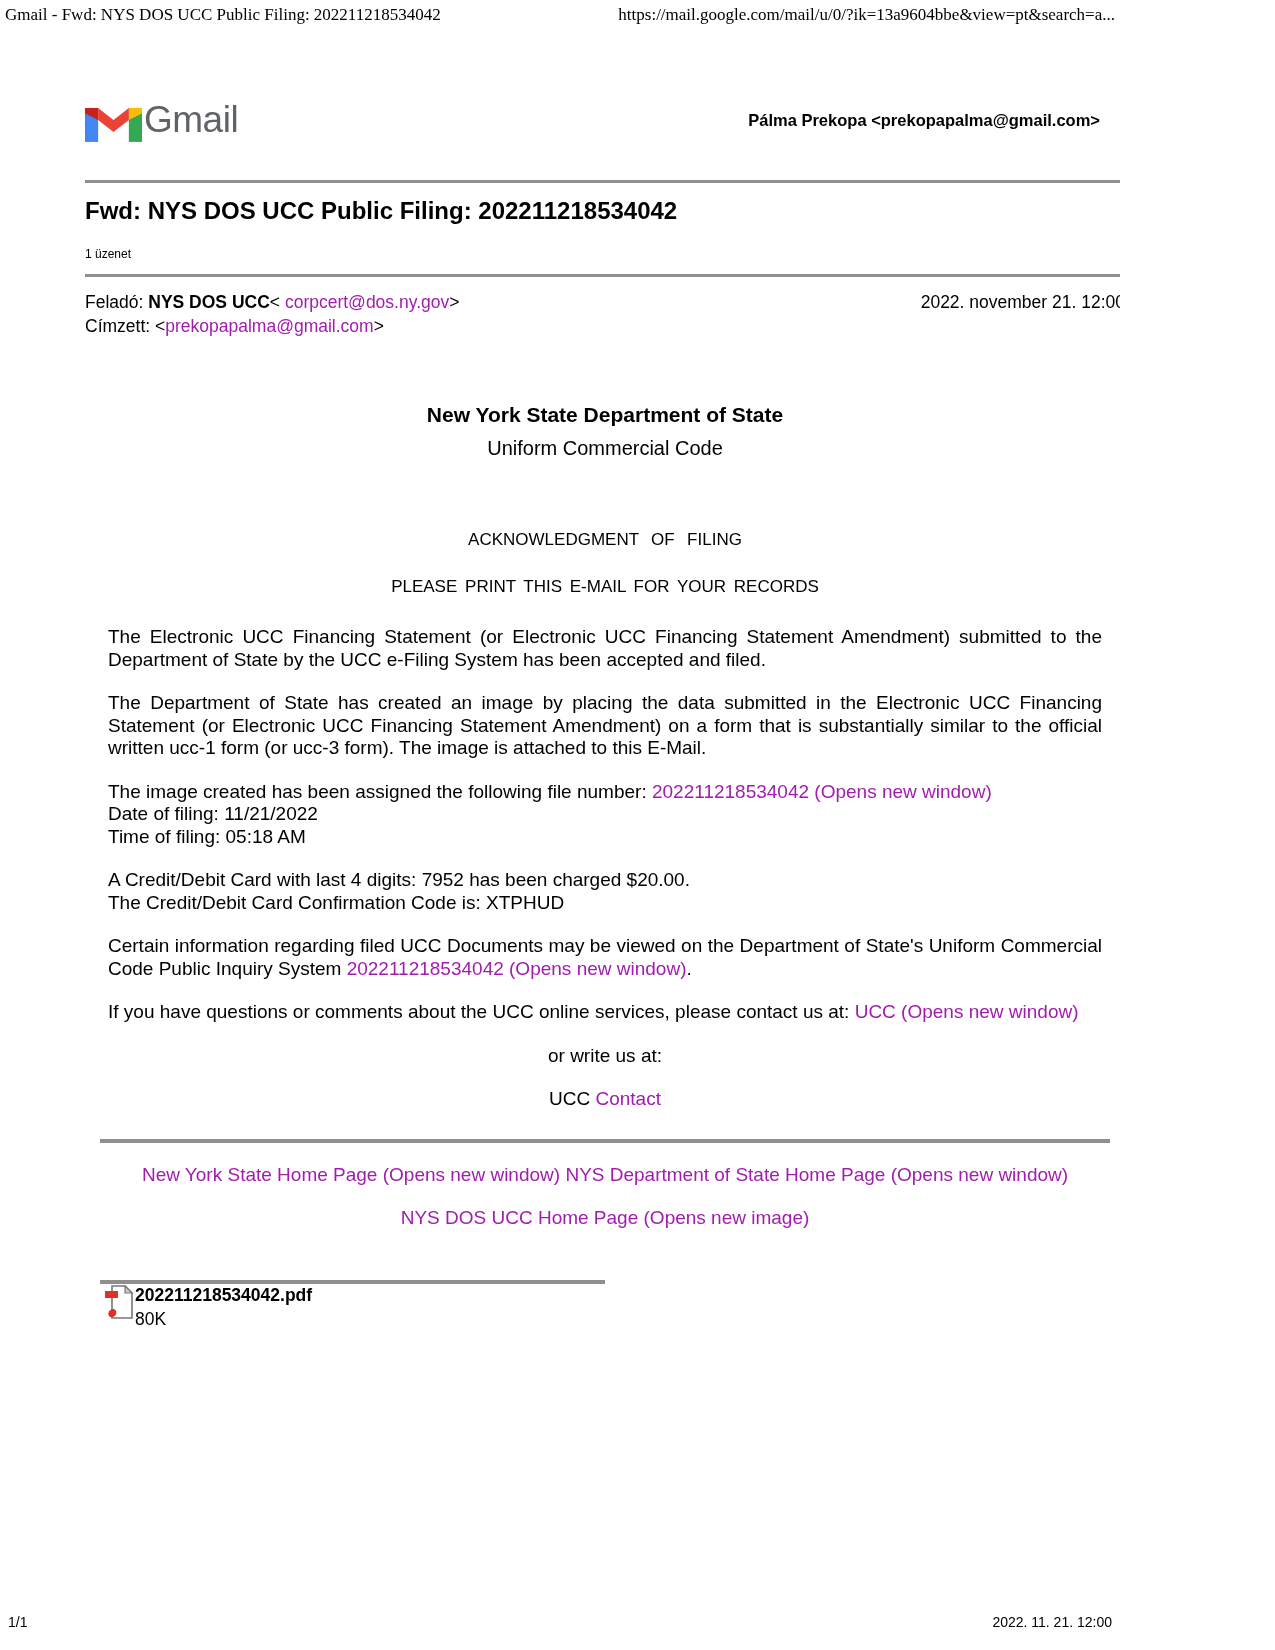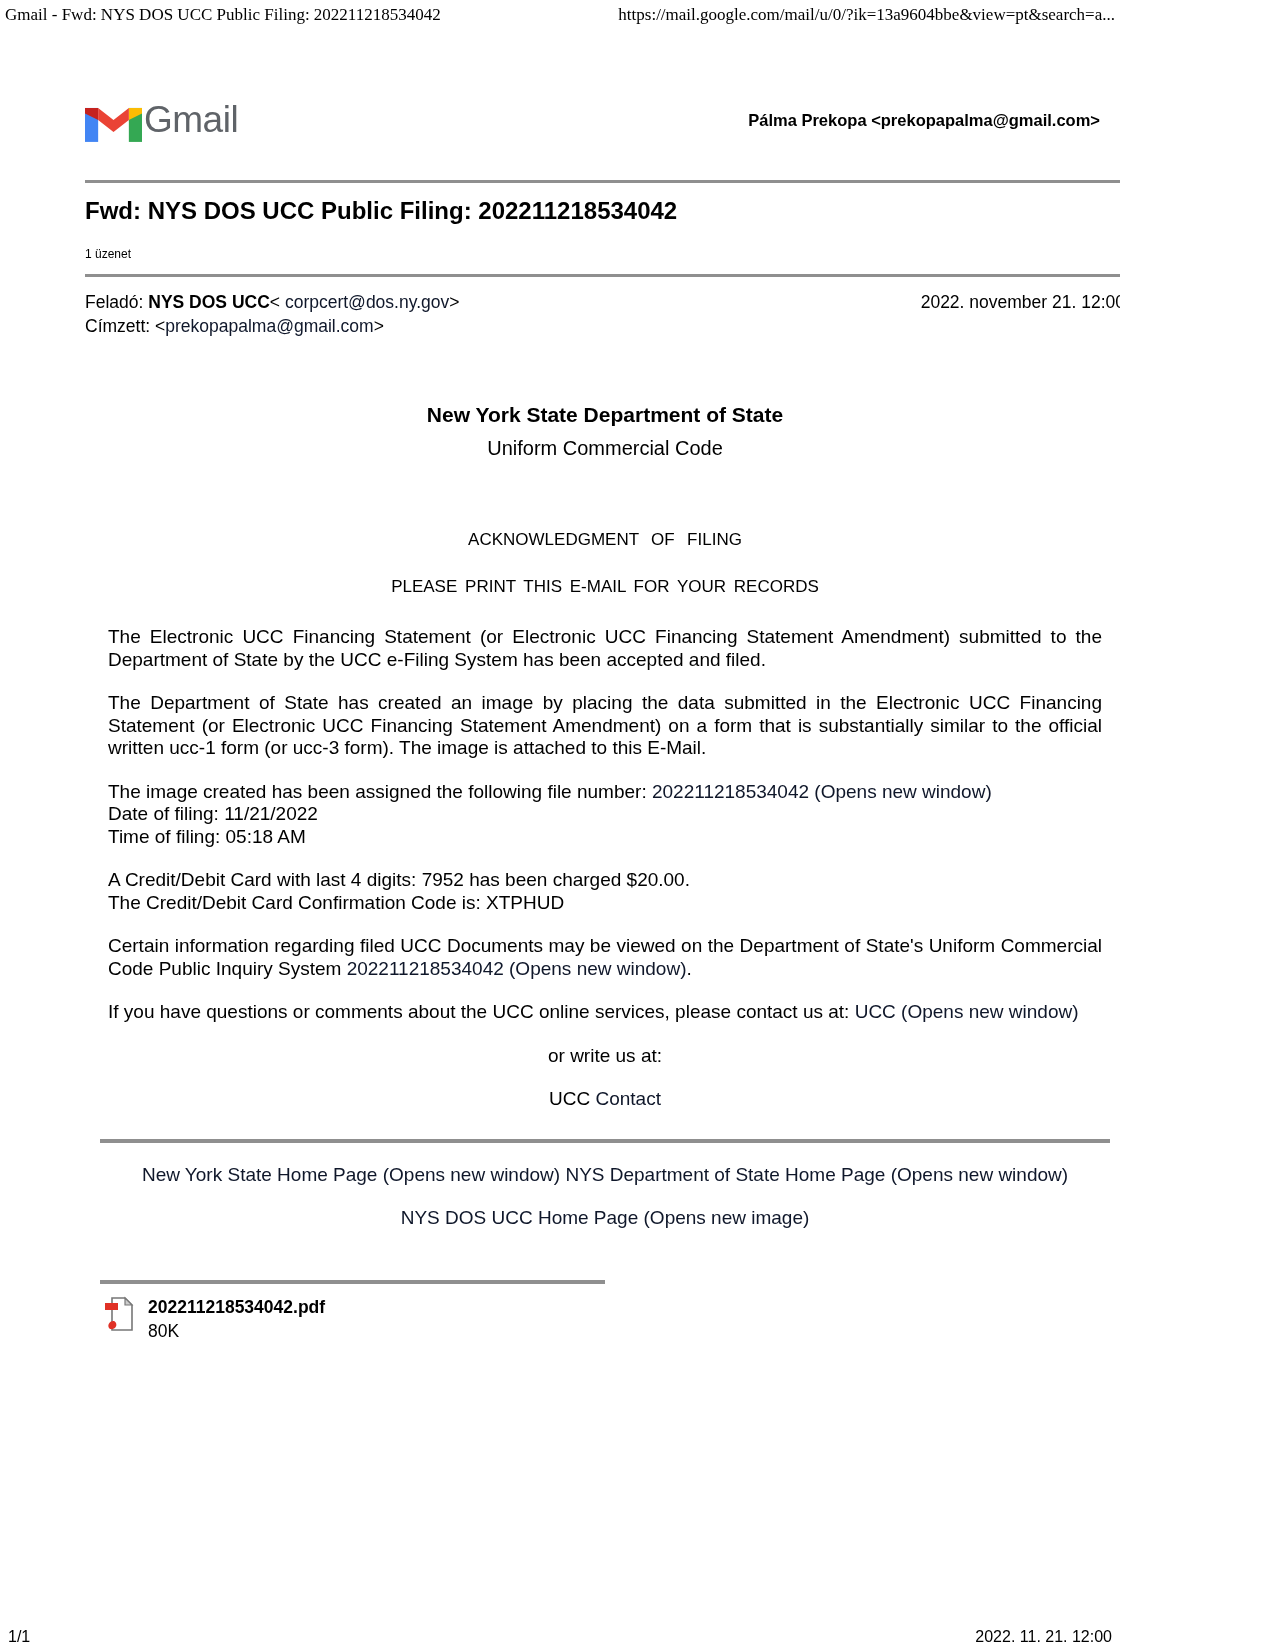--- a/index.html
+++ b/index.html
@@ -15,60 +15,60 @@
   }
 
   
   .print-header {
     position: absolute; top: 5px; left: 5px; right: 5px;
     display: flex; justify-content: space-between;
     font-family: "Liberation Serif", serif;
     font-size: 17px; color: #000;
   }
   .print-footer {
-    position: absolute; bottom: 4px; left: 8px; right: 8px;
+    position: absolute; bottom: 20px; left: 8px; right: 8px;
     display: flex; justify-content: space-between;
-    font-size: 16px; color: #000;
+    font-size: 14px; color: #000;
   }
 
   .main { position: absolute; top: 0; left: 85px; width: 1040px; }
 
   .gmail-bar { margin-top: 98px; display: flex; justify-content: space-between; align-items: center; }
   .brand { display: flex; align-items: center; gap: 2px; }
   .wordmark { font-size: 37px; color: #5f6368; letter-spacing: -0.5px; }
   .account { font-weight: bold; font-size: 16.5px; padding-right: 25px; }
 
   .rule { height: 3px; background: #8f8f8f; border: 0; margin: 0; }
   .rule-top { margin-top: 38px; }
   .rule-2 { margin-top: 13px; }
 
   .subject { font-size: 24px; font-weight: bold; margin: 14px 0 0 0; }
   .msg-count { font-size: 12px; margin-top: 22px; }
 
   .meta { display: flex; justify-content: space-between; margin-top: 13px; font-size: 17.5px; line-height: 24px; }
   .meta-date { white-space: nowrap; }
 
-  a.lnk { color: #0f172a; text-decoration: none; cursor: pointer; }
+  a.lnk { color: #a21caf; text-decoration: none; cursor: pointer; }
 
   .email-body { margin-top: 66px; padding: 0 15px; font-size: 19px; line-height: 22.5px; }
   .center { text-align: center; }
   .org-title { font-size: 21px; font-weight: bold; }
   .org-sub { font-size: 20px; margin-top: 10px; font-weight: normal; }
   .ack { margin-top: 70px; font-size: 17px; word-spacing: 0.45em; }
   .notice { margin-top: 24px; font-size: 17px; word-spacing: 0.18em; }
 
   .email-body p { margin: 21px 8px; }
   p.jpara { text-align: justify; }
   p.first-para { margin-top: 28px; }
 
   .body-rule { margin-top: 28px; height: 4px; background: #8f8f8f; }
   .links-line { margin-top: 22px; }
 
   .attach-rule { margin-top: 50px; width: 505px; height: 4px; background: #8f8f8f; }
-  .attachment { margin-top: 12px; display: flex; align-items: flex-start; gap: 13px; padding-left: 5px; }
+  .attachment { display: flex; align-items: flex-start; padding-left: 5px; }
   .attach-meta { font-size: 17.5px; line-height: 22px; }
   .attach-name { font-weight: bold; }
   .attach-size { margin-top: 2px; }
 </style>
 </head>
 <body>
 
 <div class="sheet">
 
   <div class="print-header">

